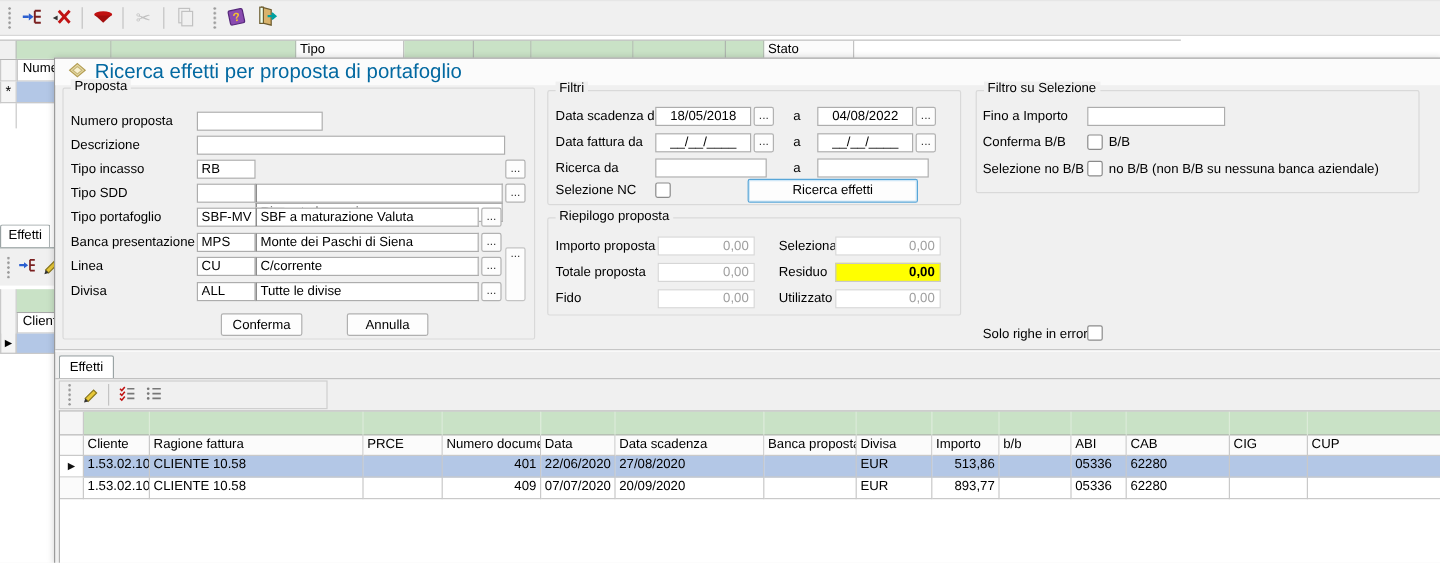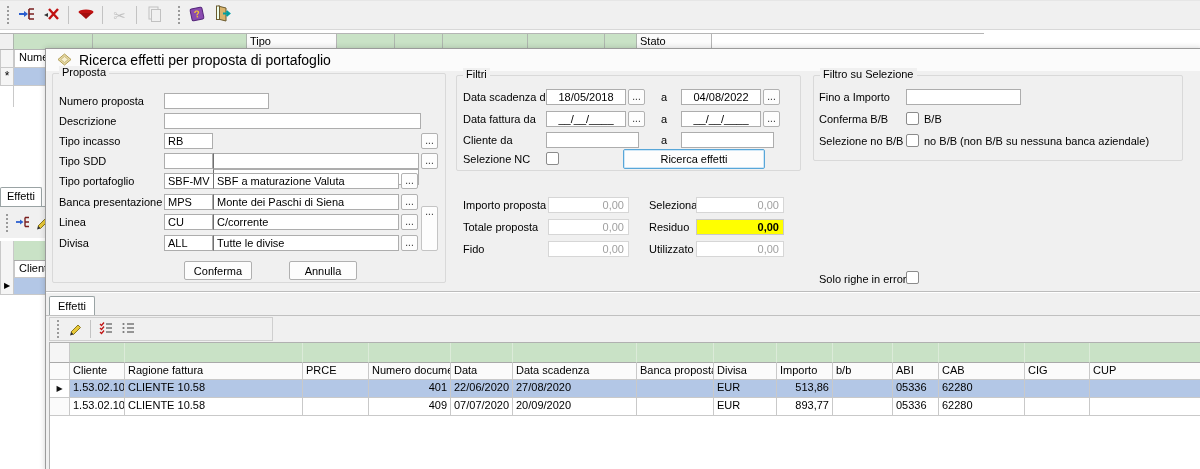--- a/index.html
+++ b/index.html
@@ -33,21 +33,21 @@
 
   .bgtab { background:#fff; border:1px solid #9aa3a4; border-bottom:none;
            border-radius:2px 2px 0 0; padding:2px 6px; }
   .bgpane { background:#f0f0f0; border-top:1px solid #9aa3a4; }
 
   
   .dialog { left:45px; top:48px; right:-2px; bottom:-2px; background:#f0f0f0;
             border:1px solid #9b9b9b; box-shadow:0 0 6px rgba(0,0,0,.18); }
   .dlg-title { position:absolute; left:0; top:0; right:0; height:22px; background:#fbfbfb;
                display:flex; align-items:center; padding-left:11px; gap:7px; }
-  .dlg-title-text { color:#000000; font-size:14px; }
+  .dlg-title-text { color:#0369a1; font-size:17px; }
 
   .grp { position:absolute; border:1px solid #d9d9d9; border-radius:2px; }
   .grp-title { position:absolute; top:-8px; left:6px; background:#f0f0f0; padding:0 3px; }
 
   .lbl { position:absolute; white-space:nowrap; }
   .tb  { position:absolute; height:16px; background:#fff; border:1px solid #adadad;
          padding:0 3px; font-family:"Liberation Sans",sans-serif; font-size:11px; }
   input.tb { outline:none; }
   .tb.ctr { text-align:center; }
   .tb.join { border-left:1px solid #707070; }
@@ -266,29 +266,32 @@
   <input class="tb ctr" style="left: 635px; top: 40px; width: 80px;" value="04/08/2022">
   <button class="browse" style="left:717px;top:40px">...</button>
 
   <div class="lbl" style="left:417px;top:64px">Data fattura da</div>
   <input class="tb ctr" style="left: 500px; top: 62px; width: 80px;" value="__/__/____">
   <button class="browse" style="left:582px;top:62px">...</button>
   <div class="lbl" style="left:615px;top:64px">a</div>
   <input class="tb ctr" style="left: 635px; top: 62px; width: 80px;" value="__/__/____">
   <button class="browse" style="left:717px;top:62px">...</button>
 
-  <div class="lbl" style="left:417px;top:85px">Cliente da</div>
+  <div class="lbl" style="left:417px;top:85px">Ricerca da</div>
   <input class="tb" style="left: 500px; top: 83px; width: 93px;">
   <div class="lbl" style="left:615px;top:85px">a</div>
   <input class="tb" style="left: 635px; top: 83px; width: 93px;">
 
   <div class="lbl" style="left:417px;top:104px">Selezione NC</div>
   <span class="chk" style="left:500px;top:103px"></span>
   <button class="btn focus" style="left:577px;top:100px;width:142px;height:20px">Ricerca effetti</button>
 
+  <div class="grp" style="left:410px;top:132px;width:345px;height:82px">
+    <span class="grp-title">Riepilogo proposta</span>
+  </div>
   <div class="lbl" style="left:417px;top:150px">Importo proposta</div>
   <div class="val" style="left:502px;top:148px;width:81px">0,00</div>
   <div class="lbl" style="left:603px;top:150px">Selezionato</div>
   <div class="val" style="left:650px;top:148px;width:88px">0,00</div>
 
   <div class="lbl" style="left:417px;top:172px">Totale proposta</div>
   <div class="val" style="left:502px;top:170px;width:81px">0,00</div>
   <div class="lbl" style="left:603px;top:172px">Residuo</div>
   <div class="val residuo" style="left:650px;top:170px;width:88px">0,00</div>
 

